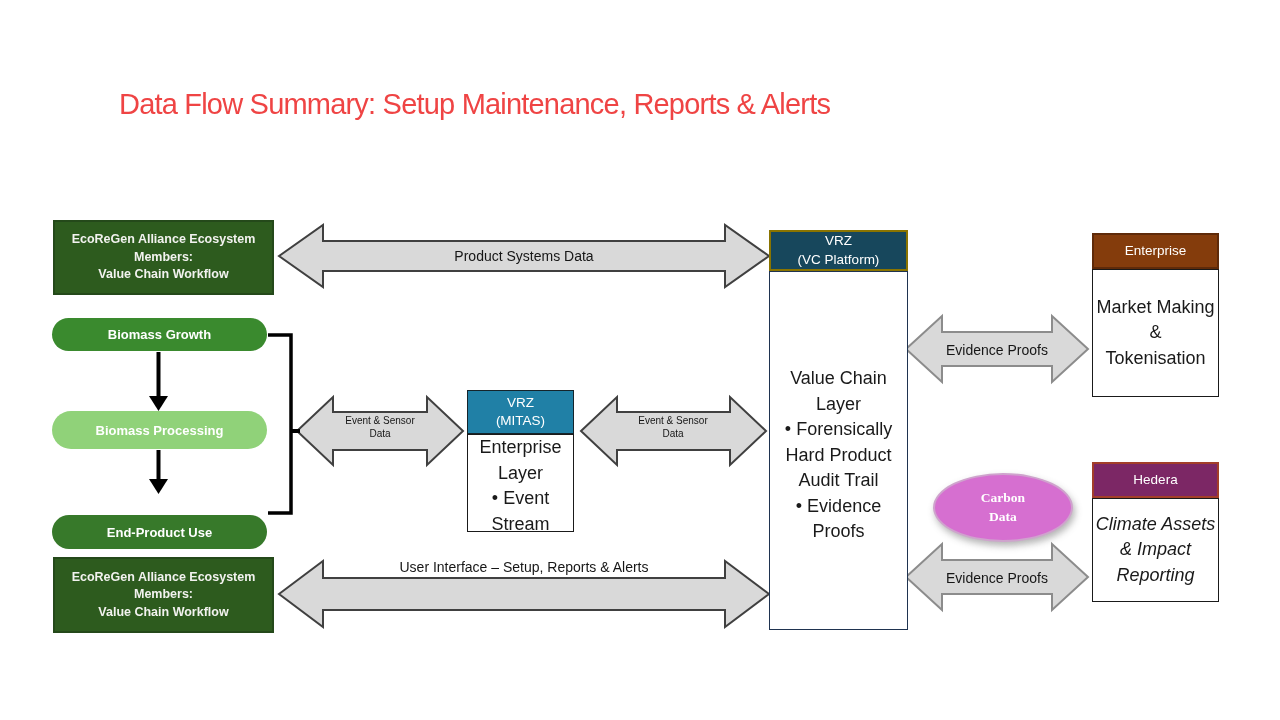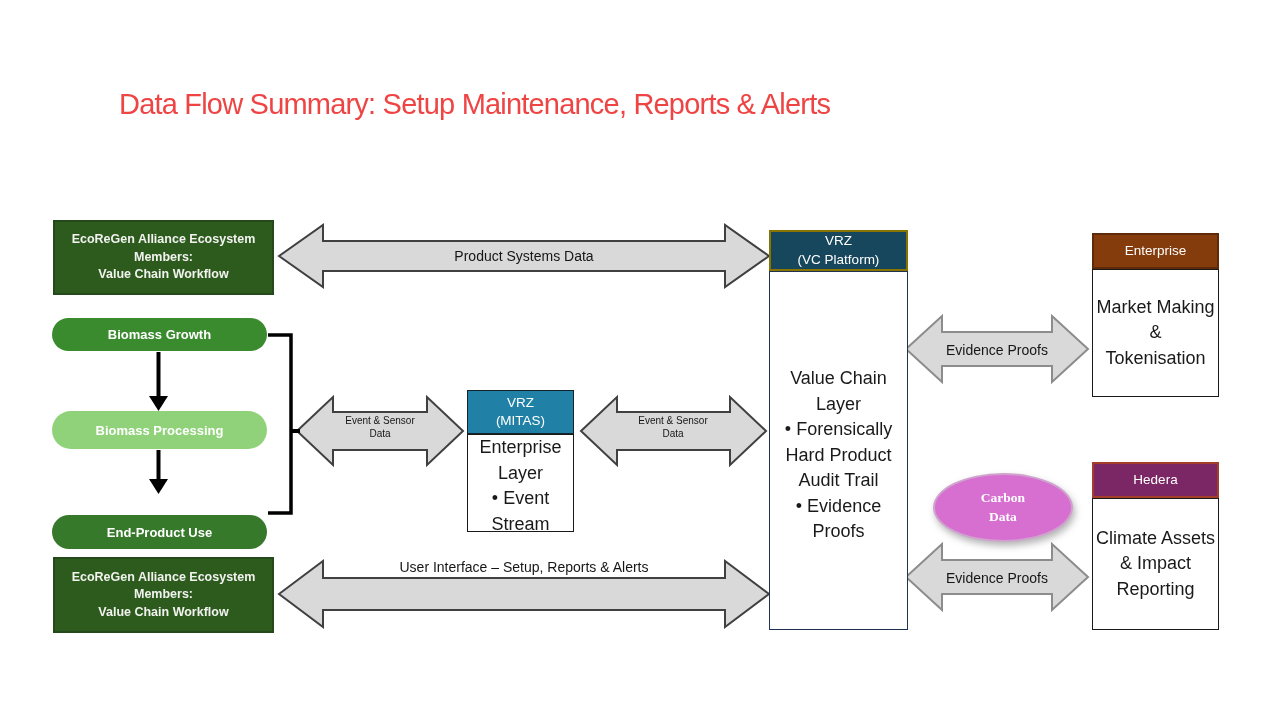--- a/index.html
+++ b/index.html
@@ -48,21 +48,21 @@
     position:absolute; background:#fff; box-sizing:border-box; text-align:center;
     white-space:pre-line; font-size:18px; line-height:1.42; color:#1a1a1a;
   }
   .hdr-mitas{left:467px; top:390px; width:107px; height:44px; background:var(--teal); border:1.5px solid #15242b;}
   .body-mitas{left:467px; top:434px; width:107px; height:98px; border:1.5px solid #1a1a1a; padding-top:0;}
   .hdr-vc{left:769px; top:230px; width:139px; height:41px; background:var(--dark-teal); border:2px solid var(--gold);}
   .body-vc{left:769px; top:271px; width:139px; height:359px; border:1.5px solid #1f3350; padding-top:94px;}
   .hdr-sweetbridge{left:1092px; top:233px; width:127px; height:36px; background:var(--brown); border:2px solid var(--brown-border);}
   .body-sweetbridge{left:1092px; top:269px; width:127px; height:128px; border:1px solid #1a1a1a; display:flex; align-items:center; justify-content:center;}
   .hdr-hedera{left:1092px; top:462px; width:127px; height:36px; background:var(--purple); border:2px solid var(--purple-border);}
-  .body-hedera{left:1092px; top:498px; width:127px; height:132px; border:1px solid #1a1a1a; display:flex; align-items:center; justify-content:center;}
+  .body-hedera{left:1092px; top:498px; width:127px; height:104px; border:1px solid #1a1a1a; display:flex; align-items:center; justify-content:center;font-style:italic;}
   .ellipse{
     position:absolute; border-radius:50%;
     display:flex; align-items:center; justify-content:center; text-align:center;
     color:#fff; font-weight:bold; font-size:13.5px; line-height:1.35; white-space:pre-line;
     box-shadow:2px 4px 7px rgba(90,90,90,0.45);
   }
   .ellipse-exit{left:933px; top:244px; width:136px; height:66px; background:var(--orange); border:1.5px solid var(--orange-border);}
   .ellipse-carbon{left:933px; top:473px; width:136px; height:65px; background:var(--pink); border:2px solid var(--pink-border);font-family:Liberation Serif, serif;}
   .garrow-dark{fill:var(--arrow-fill,#d9d9d9); stroke:var(--arrow-stroke-dark,#404040); stroke-width:2;}
   .garrow-light{fill:var(--arrow-fill,#d9d9d9); stroke:var(--arrow-stroke-light,#8c8c8c); stroke-width:2;}

